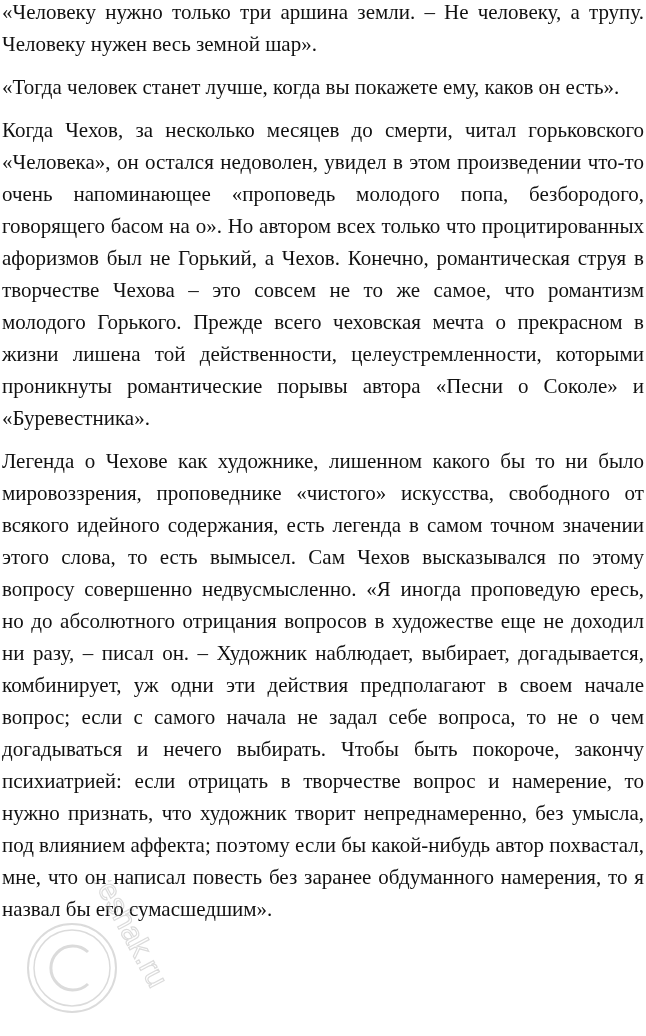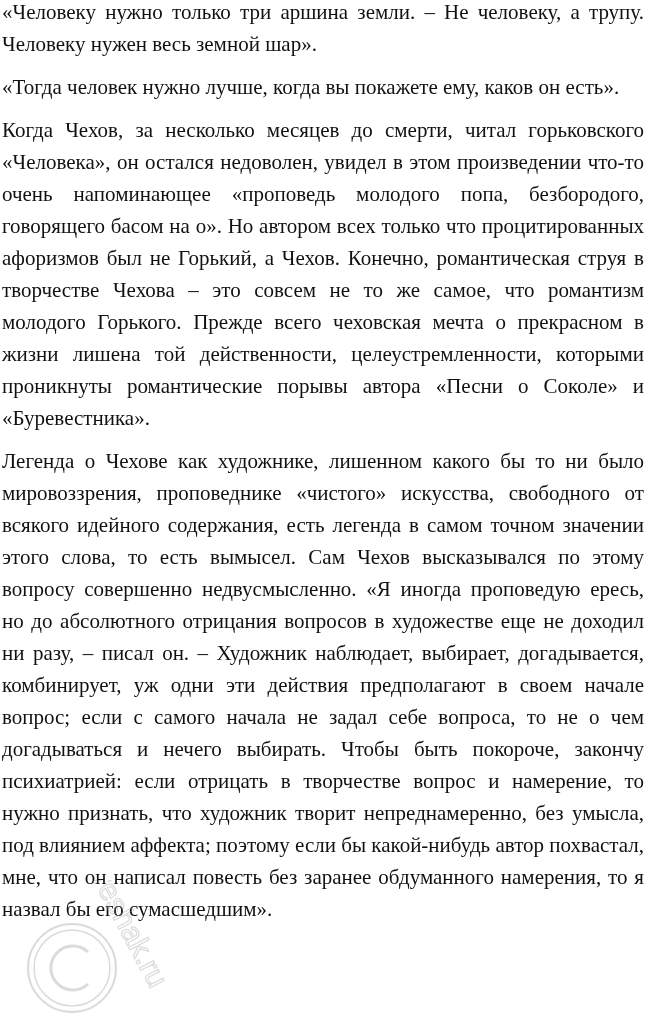--- a/index.html
+++ b/index.html
@@ -14,21 +14,21 @@
   .watermark {
     position: absolute; left: 20px; top: 880px; width: 160px; height: 150px;
     pointer-events: none; opacity: 0.35;
   }
 </style>
 </head>
 <body>
 
 <div class="page">
   <p class="para p0">«Человеку нужно только три аршина земли. – Не человеку, а трупу. Человеку нужен весь земной шар».</p>
-  <p class="para">«Тогда человек нужно лучше, когда вы покажете ему, каков он есть».</p>
+  <p class="para">«Тогда человек станет лучше, когда вы покажете ему, каков он есть».</p>
   <p class="para">Когда Чехов, за несколько месяцев до смерти, читал горьковского «Человека», он остался недоволен, увидел в этом произведении что-то очень напоминающее «проповедь молодого попа, безбородого, говорящего басом на о». Но автором всех только что процитированных афоризмов был не Горький, а Чехов. Конечно, романтическая струя в творчестве Чехова – это совсем не то же самое, что романтизм молодого Горького. Прежде всего чеховская мечта о прекрасном в жизни лишена той действенности, целеустремленности, которыми проникнуты романтические порывы автора «Песни о Соколе» и «Буревестника».</p>
   <p class="para">Легенда о Чехове как художнике, лишенном какого бы то ни было мировоззрения, проповеднике «чистого» искусства, свободного от всякого идейного содержания, есть легенда в самом точном значении этого слова, то есть вымысел. Сам Чехов высказывался по этому вопросу совершенно недвусмысленно. «Я иногда проповедую ересь, но до абсолютного отрицания вопросов в художестве еще не доходил ни разу, – писал он. – Художник наблюдает, выбирает, догадывается, комбинирует, уж одни эти действия предполагают в своем начале вопрос; если с самого начала не задал себе вопроса, то не о чем догадываться и нечего выбирать. Чтобы быть покороче, закончу психиатрией: если отрицать в творчестве вопрос и намерение, то нужно признать, что художник творит непреднамеренно, без умысла, под влиянием аффекта; поэтому если бы какой-нибудь автор похвастал, мне, что он написал повесть без заранее обдуманного намерения, то я назвал бы его сумасшедшим».</p>
 </div>
 
 <div class="watermark">
   <svg width="160" height="150" viewBox="0 0 160 150">
     <circle cx="52" cy="88" r="44" fill="none" stroke="#9a9a9a" stroke-width="2"></circle>
     <circle cx="52" cy="88" r="38" fill="none" stroke="#9a9a9a" stroke-width="1.5"></circle>
     <path d="M68 72 A22 22 0 1 0 68 104" fill="none" stroke="#9a9a9a" stroke-width="3"></path>
     <text x="30" y="10" transform="rotate(62 60 40)" font-family="Liberation Sans, sans-serif" font-size="30" fill="none" stroke="#9a9a9a" stroke-width="1.2">reshak.ru</text>

